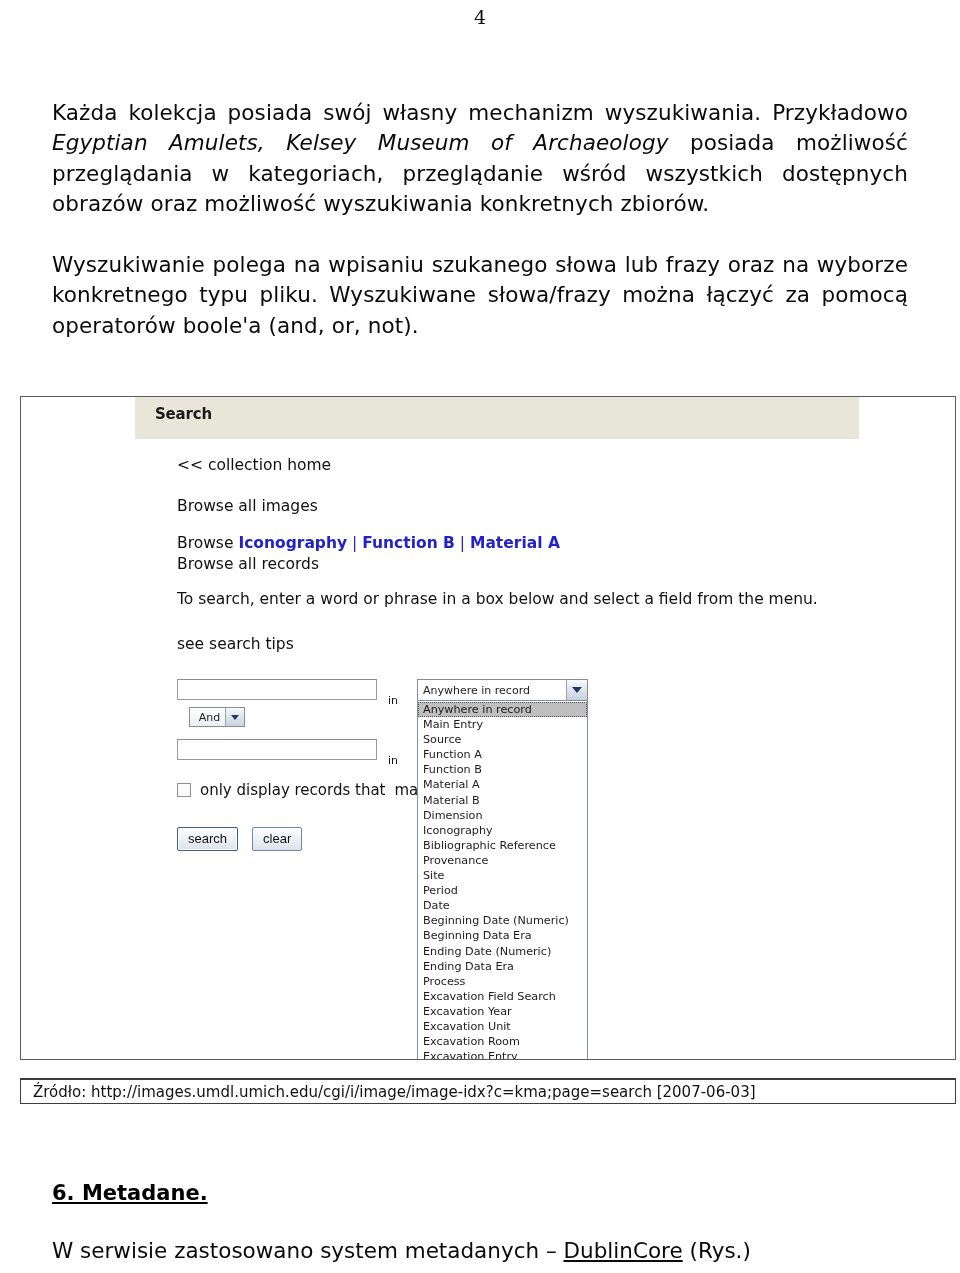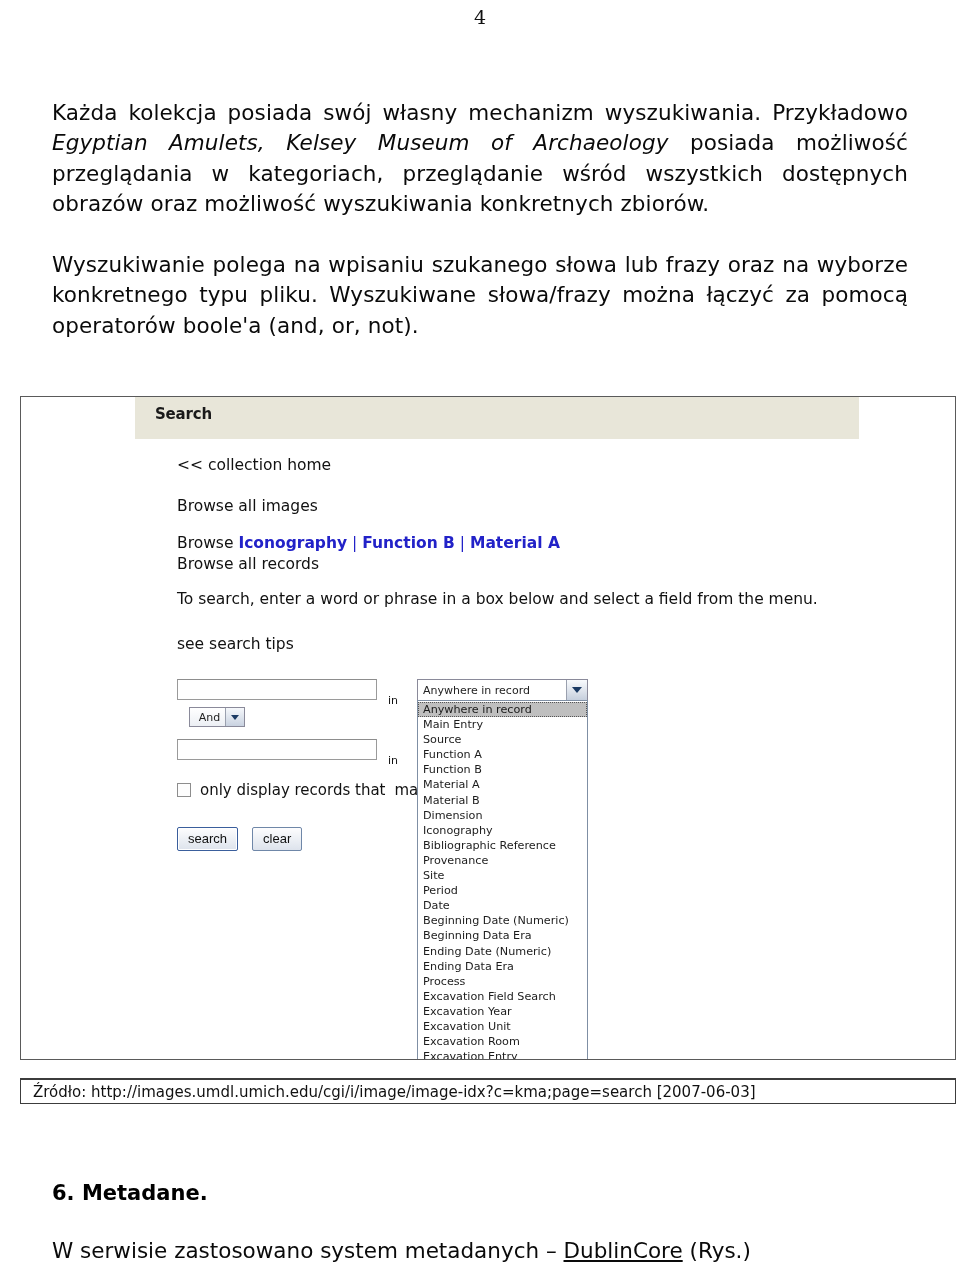--- a/index.html
+++ b/index.html
@@ -273,20 +273,21 @@
   }
 
   
   .section-heading {
     position: absolute;
     left: 52px;
     top: 1181px;
     font-size: 21px;
     font-weight: bold;
     color: #000;
+    text-decoration: underline;
   }
   .closing-para {
     position: absolute;
     left: 52px;
     top: 1238px;
     font-size: 21.5px;
     color: #0a0a0a;
     white-space: nowrap;
   }
   .closing-para u { text-decoration: underline; }

